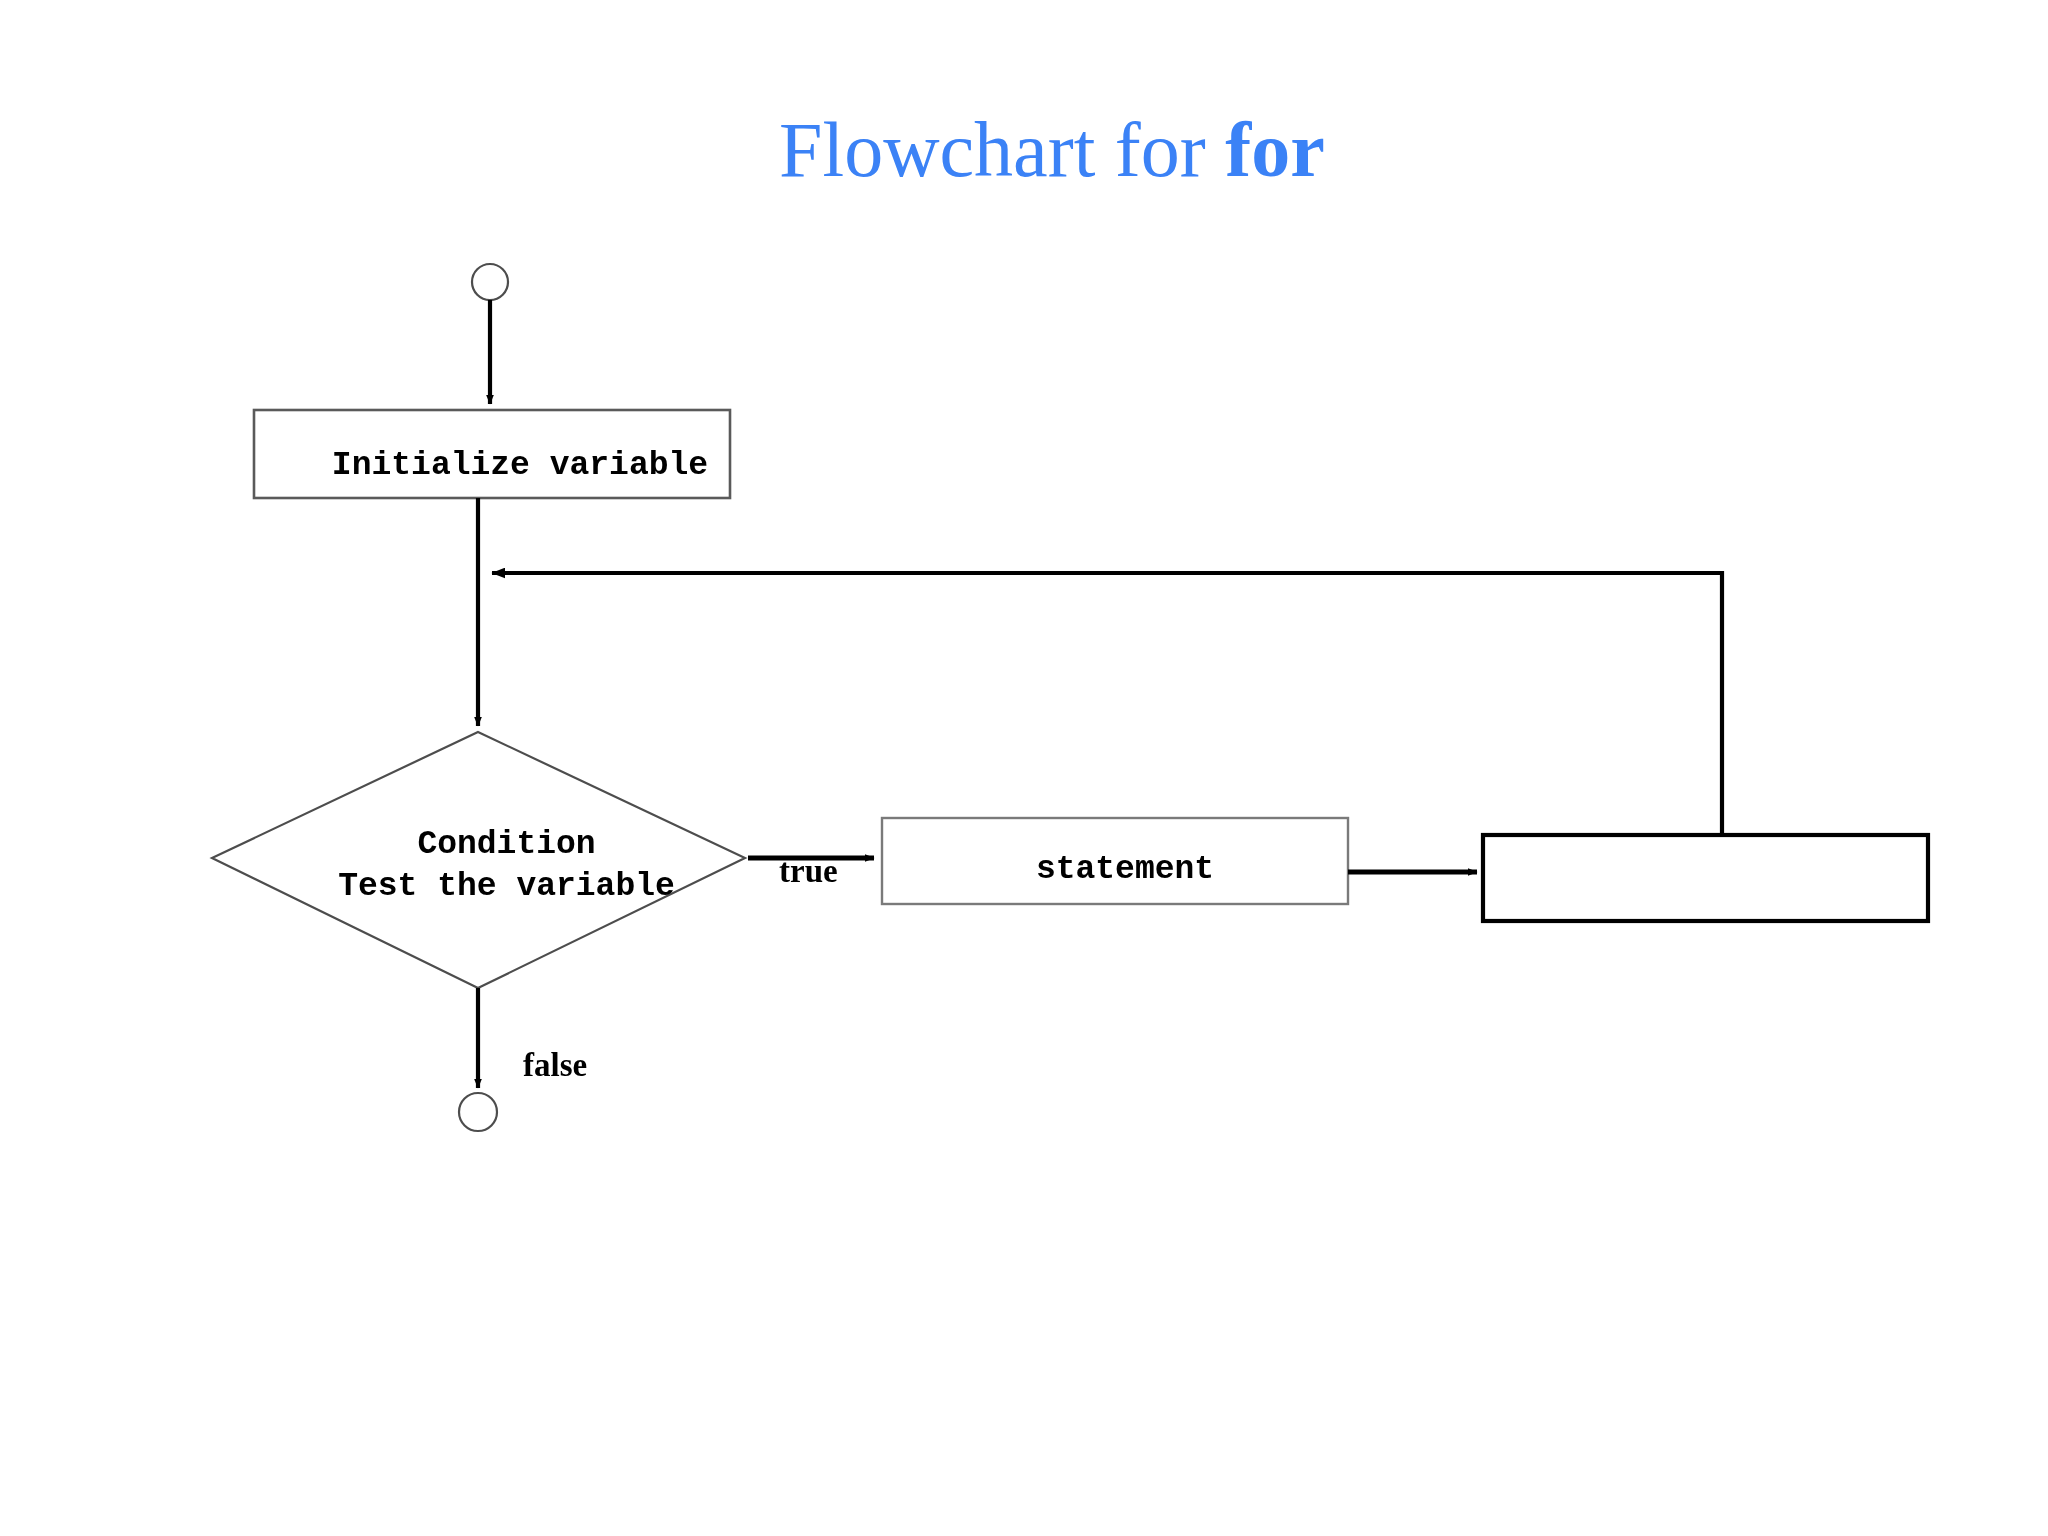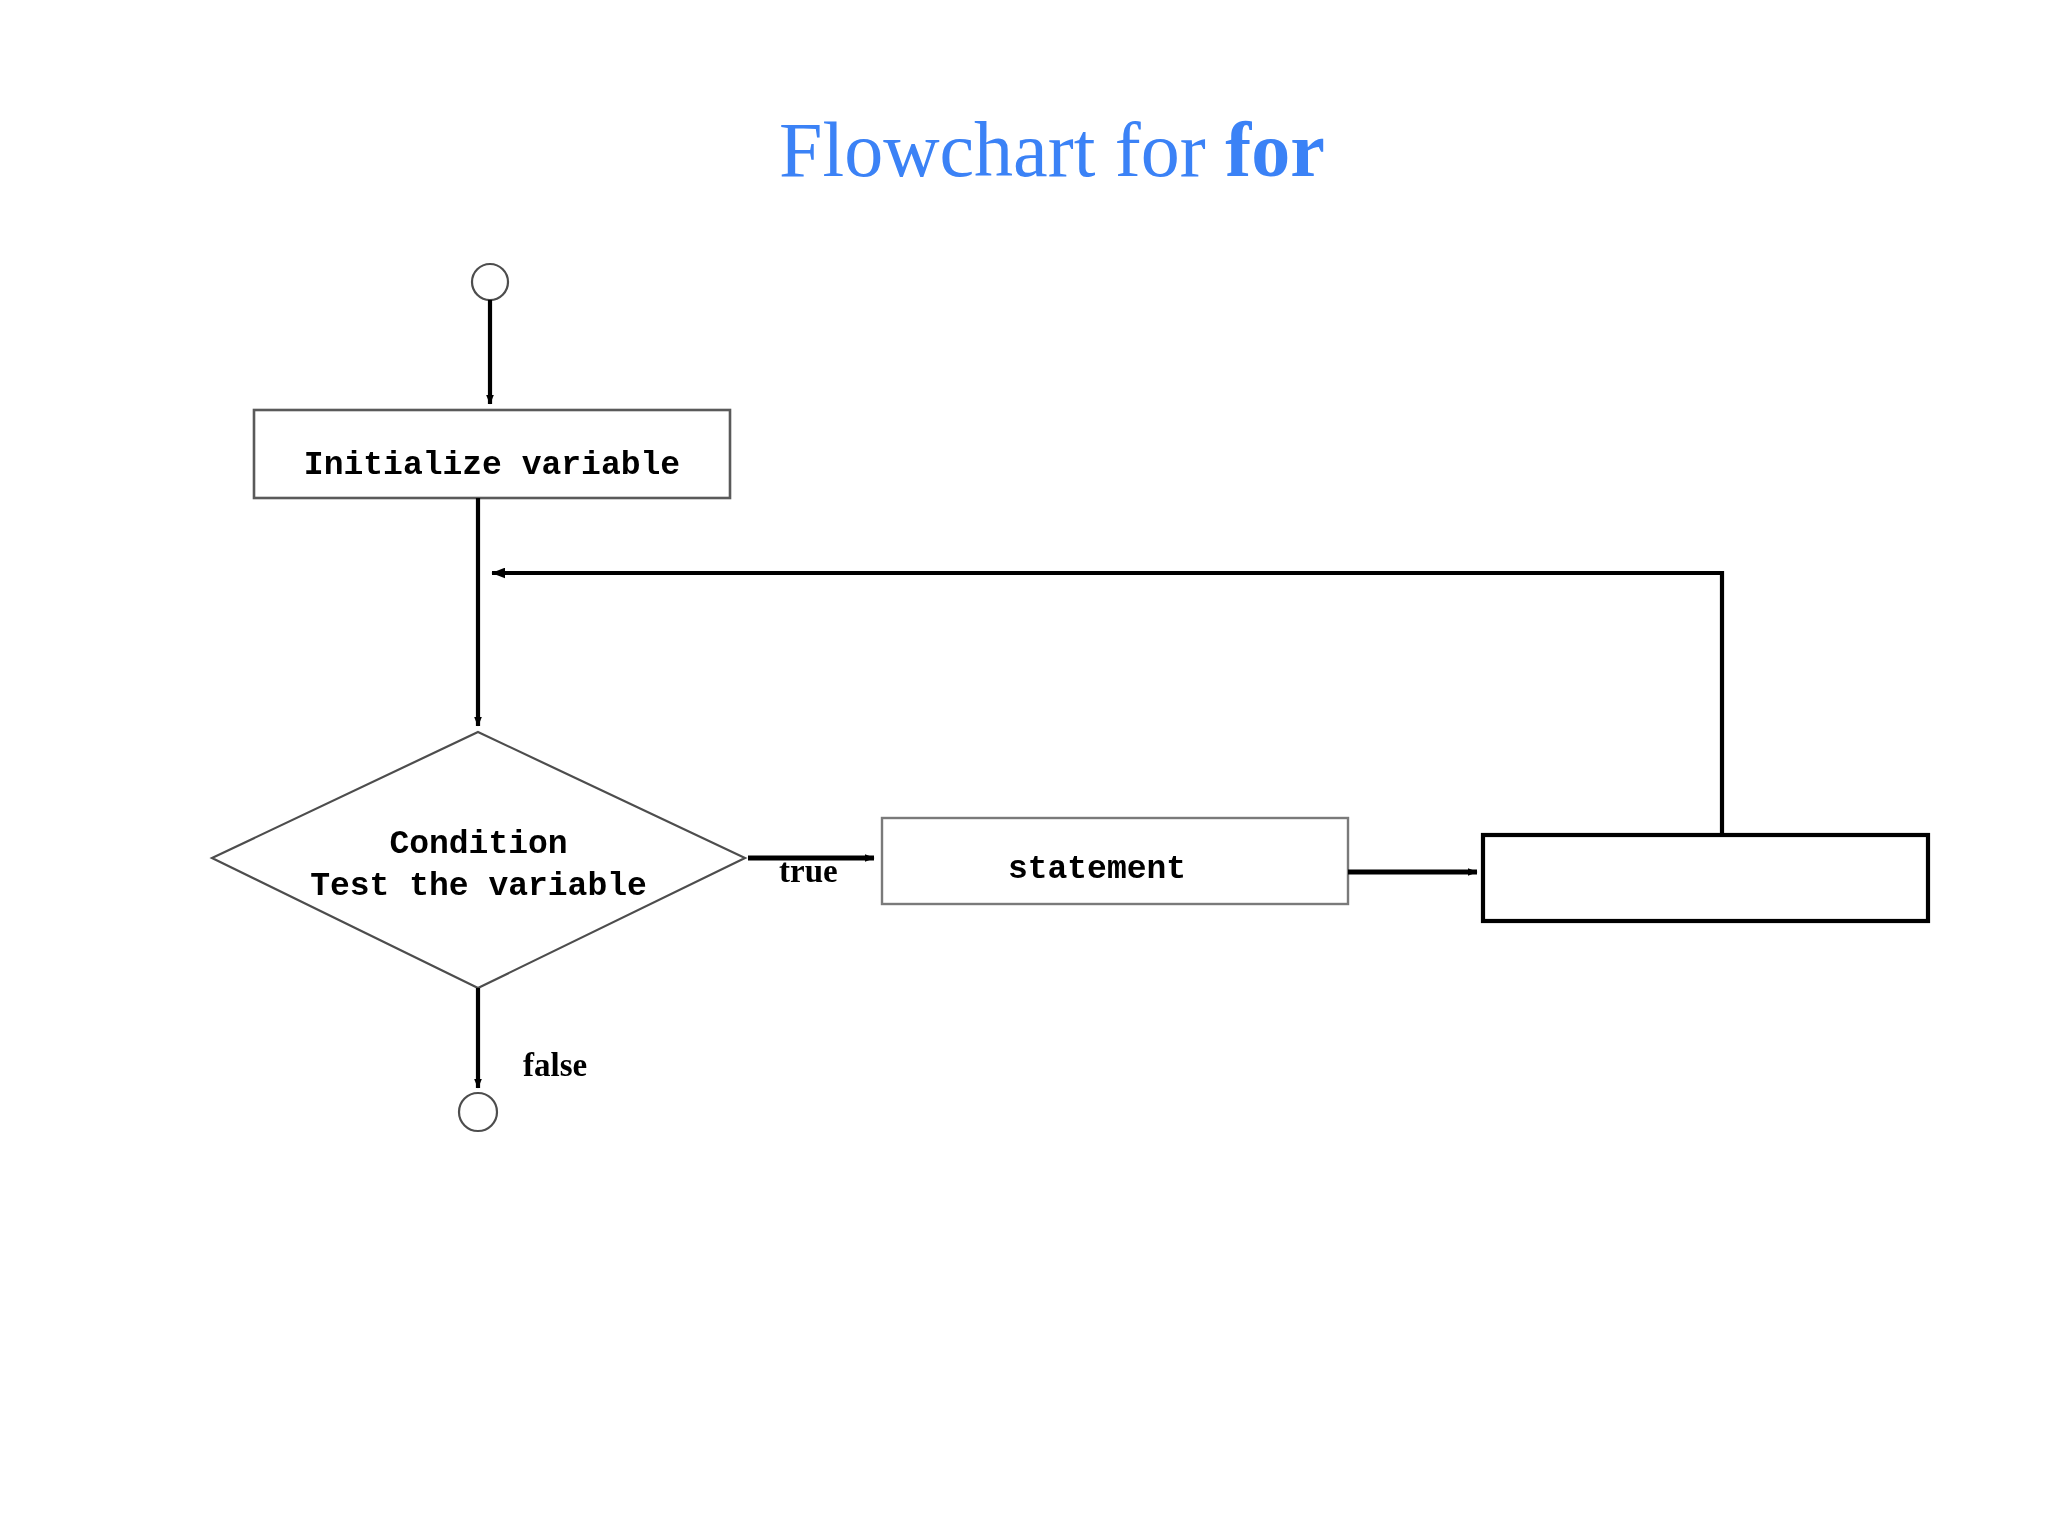--- a/index.html
+++ b/index.html
@@ -45,20 +45,21 @@
     height: 1536px;
   }
   .node-label {
     position: absolute;
     font-family: "Liberation Mono", "DejaVu Sans Mono", monospace;
     font-weight: bold;
     color: #000000;
     white-space: pre;
     text-align: center;
     pointer-events: none;
+    padding-left: 28px;
   }
   .box-label {
     font-size: 33px;
     line-height: 38px;
   }
   .edge-label {
     position: absolute;
     font-family: Liberation Serif, serif;
     font-weight: bold;
     font-size: 33px;

